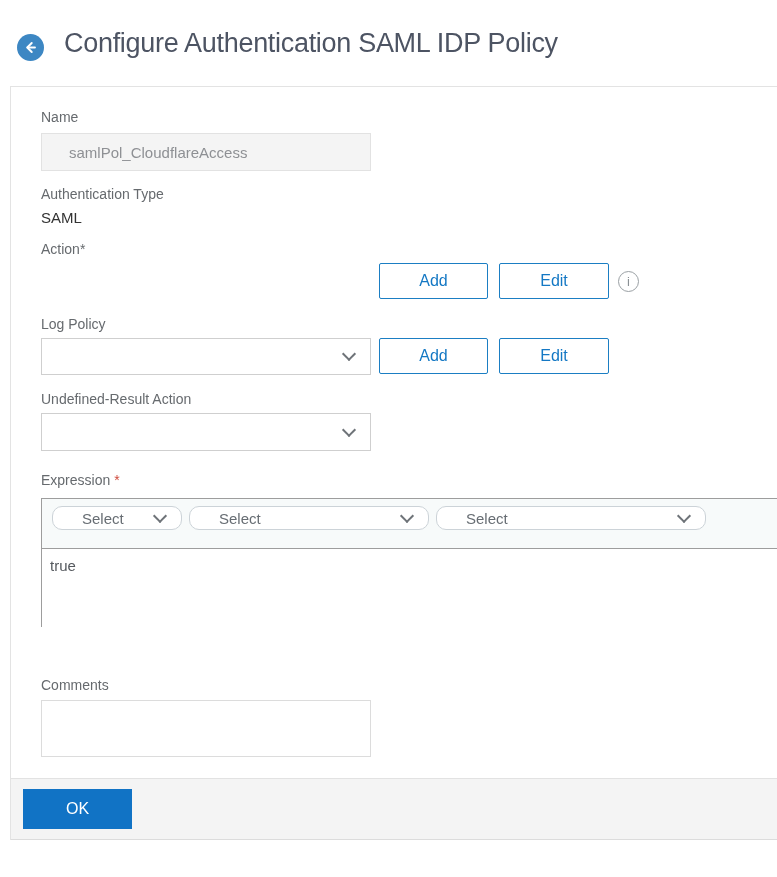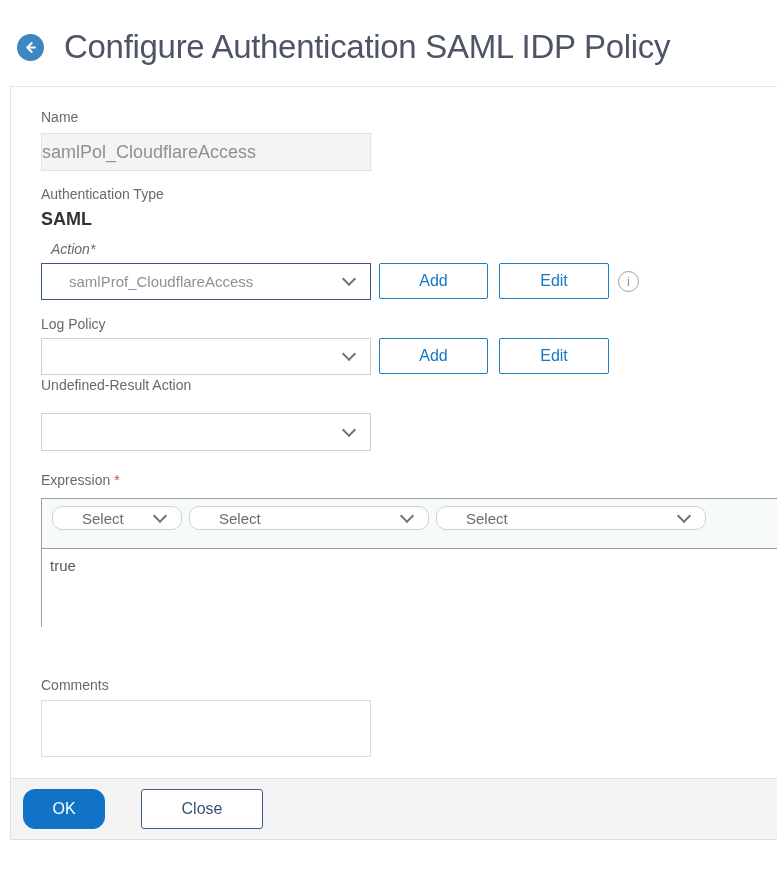--- a/index.html
+++ b/index.html
@@ -4,34 +4,34 @@
 <style>
   * { margin: 0; padding: 0; box-sizing: border-box; }
   html, body { width: 777px; height: 877px; overflow: hidden; background: #ffffff;
     font-family: "Liberation Sans", sans-serif; }
   .abs { position: absolute; }
 
   
   .back-btn { left: 17px; top: 34px; width: 27px; height: 27px; border-radius: 50%;
     background: #3d87c3; cursor: pointer; display: flex; align-items: center; justify-content: center; }
   .back-arrow { width: 13px; height: 13px; display: block; }
-  .page-title { left: 64px; top: 28px; font-size: 33px; font-weight: 400; color: #4d5463; letter-spacing: -0.3px; white-space: nowrap; }
+  .page-title { left: 64px; top: 28px; font-size: 27px; font-weight: 400; color: #4d5463; letter-spacing: -0.3px; white-space: nowrap; }
 
   
   .panel { left: 10px; top: 86px; width: 900px; height: 754px; background: #fff;
     border-top: 1px solid #e3e3e3; border-left: 1px solid #e3e3e3; }
 
   .label { font-size: 14px; color: #666a6e; white-space: nowrap; }
   .req { color: #cf4a3c; }
 
   .text-input { left: 30px; top: 46px; width: 330px; height: 38px; background: #f4f4f4;
-    border: 1px solid #e2e2e2; color: #8e9094; font-size: 18px; 
+    border: 1px solid #e2e2e2; color: #8e9094; font-size: 15px; padding-left: 27px;
     font-family: "Liberation Sans", sans-serif; }
 
-  .bold-value { font-size: 18px; font-weight: bold; color: #333; }
+  .bold-value { font-size: 15px; font-weight: normal; color: #333; }
 
   .select { background: #fff; border: 1px solid #cfcfcf; height: 37px; width: 330px;
     display: flex; align-items: center; cursor: pointer; }
   .select .sel-text { font-size: 15px; color: #8e9094; padding-left: 27px; flex: 1;
     white-space: nowrap; overflow: hidden; }
   .select.focused { border-color: #37587a; }
   .chev { width: 10px; height: 10px; border-right: 2px solid #6e7378; border-bottom: 2px solid #6e7378;
     transform: rotate(45deg); margin-right: 16px; margin-top: -5px; flex: none; }
 
   .btn-outline-blue { background: #fff; border: 1px solid #1b7ec3; color: #1478c4;
@@ -54,22 +54,22 @@
     font-size: 15px; color: #55595e; padding: 8px 0 0 8px; background: #fff;
     font-family: "Liberation Sans", sans-serif; }
 
   .comments-area { left: 30px; top: 613px; width: 330px; height: 57px; background: #fff;
     border: 1px solid #dcdcdc; resize: none; outline: none; font-family: "Liberation Sans", sans-serif;
     font-size: 15px; color: #55595e; padding: 6px; }
 
   
   .footer { left: 0; bottom: 0; width: 100%; height: 62px; background: #f4f4f4;
     border-top: 1px solid #e2e2e2; border-bottom: 1px solid #dcdcdc; }
-  .ok-btn { left: 12px; top: 10px; width: 82px; height: 40px; background: #1173c5;
-    color: #fff; border: 1px solid #1173c5; font-size: 16px; border-radius: 12px; cursor: pointer;
+  .ok-btn { left: 12px; top: 10px; width: 109px; height: 40px; background: #1173c5;
+    color: #fff; border: 1px solid #1173c5; font-size: 16px; border-radius: 0; cursor: pointer;
     font-family: "Liberation Sans", sans-serif; }
   .close-btn { left: 130px; top: 10px; width: 122px; height: 40px; background: #fff;
     color: #33506e; border: 1px solid #41608011; border: 1px solid #416080; font-size: 16px;
     border-radius: 3px; cursor: pointer; font-family: "Liberation Sans", sans-serif; }
 </style>
 </head>
 <body>
 
 <div class="abs back-btn">
   <svg class="back-arrow" viewBox="0 0 16 16">
@@ -80,38 +80,34 @@
 <div class="abs page-title">Configure Authentication SAML IDP Policy</div>
 
 <div class="abs panel">
 
   <div class="abs label" style="left:30px; top:22px;">Name</div>
   <input class="abs text-input" readonly="" value="samlPol_CloudflareAccess" style="">
 
   <div class="abs label" style="left:30px; top:99px;">Authentication Type</div>
   <div class="abs bold-value" style="left:30px; top:122px;">SAML</div>
 
-  <div class="abs label" style="left:40px; top:154px;font-style:italic;">Action*</div>
-  <div class="abs select focused" style="left:30px; top:176px;">
-    <span class="sel-text">samlProf_CloudflareAccess</span>
-    <span class="chev"></span>
-  </div>
+  <div class="abs label" style="left:30px; top:154px;">Action*</div>
   <button class="abs btn-outline-blue add-edit" style="left:368px; top:176px;">Add</button>
   <button class="abs btn-outline-blue add-edit" style="left:488px; top:176px; width:110px;">Edit</button>
   <div class="abs info-icon" style="left:607px; top:184px;">i</div>
 
   <div class="abs label" style="left:30px; top:229px;">Log Policy</div>
   <div class="abs select" style="left:30px; top:251px;">
     <span class="sel-text"></span>
     <span class="chev"></span>
   </div>
   <button class="abs btn-outline-blue add-edit" style="left:368px; top:251px;">Add</button>
   <button class="abs btn-outline-blue add-edit" style="left:488px; top:251px; width:110px;">Edit</button>
 
-  <div class="abs label" style="left:30px; top:290px;">Undefined-Result Action</div>
+  <div class="abs label" style="left:30px; top:304px;">Undefined-Result Action</div>
   <div class="abs select" style="left:30px; top:326px; height:38px;">
     <span class="sel-text"></span>
     <span class="chev"></span>
   </div>
 
   <div class="abs label" style="left:30px; top:385px;text-align:center;">
     <span>Expression</span>
     <span class="req">*</span>
   </div>
   <div class="abs expr-box">
@@ -130,16 +126,15 @@
       </div>
     </div>
     <textarea class="expr-text" spellcheck="false" style="">true</textarea>
   </div>
 
   <div class="abs label" style="left:30px; top:590px;">Comments</div>
   <textarea class="abs comments-area" spellcheck="false" style=""></textarea>
 
   <div class="abs footer">
     <button class="abs ok-btn">OK</button>
-    <button class="abs close-btn">Close</button>
   </div>
 
 </div>
 
 </body></html>

